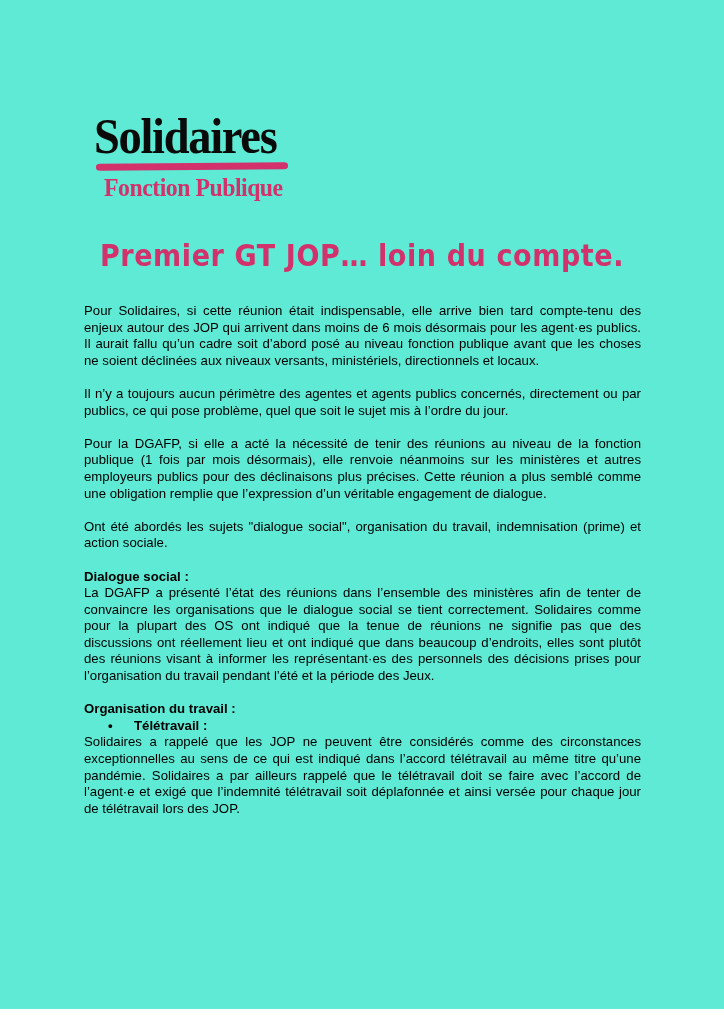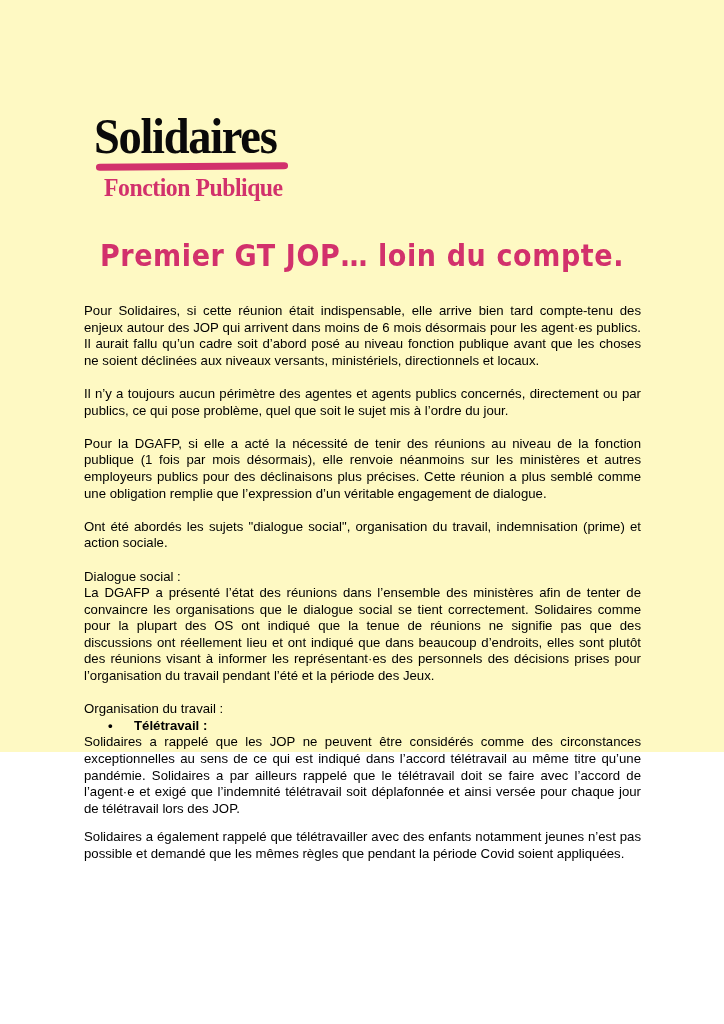--- a/index.html
+++ b/index.html
@@ -11,22 +11,22 @@
     width: 724px;
     height: 1024px;
     overflow: hidden;
     font-family: "Liberation Sans", sans-serif;
     color: #000000;
     position: relative;
   }
 
   .page {
     width: 724px;
-    height: 752px;
-    background: #fef9c3;
+    height: 1009px;
+    background: #5eead4;
     position: relative;
     box-sizing: border-box;
   }
 
   
   .logo-block {
     position: absolute;
     left: 94px;
     top: 112px;
     width: 300px;
@@ -99,21 +99,21 @@
   }
   .para + .para {
     margin-top: 12px;
   }
   .gap {
     height: 16.6px;
   }
   .heading {
     font-size: 13.2px;
     line-height: 16.6px;
-    font-weight: normal;
+    font-weight: bold;
     margin: 0;
     text-align: left;
   }
   .bullet-line {
     font-size: 13.2px;
     line-height: 16.6px;
     font-weight: bold;
     margin: 0;
     padding-left: 26px;
     position: relative;
@@ -168,16 +168,15 @@
     <div class="gap"></div>
 
     <p class="heading">Organisation du travail :</p>
 
     <p class="bullet-line">
       <span class="dot">•</span>
       <span class="bullet-label">Télétravail :</span>
     </p>
 
     <p class="para">Solidaires a rappelé que les JOP ne peuvent être considérés comme des circonstances exceptionnelles au sens de ce qui est indiqué dans l’accord télétravail au même titre qu’une pandémie. Solidaires a par ailleurs rappelé que le télétravail doit se faire avec l’accord de l’agent·e et exigé que l’indemnité télétravail soit déplafonnée et ainsi versée pour chaque jour de télétravail lors des JOP.</p>
-    <p class="para">Solidaires a également rappelé que télétravailler avec des enfants notamment jeunes n’est pas possible et demandé que les mêmes règles que pendant la période Covid soient appliquées.</p>
 
   </div>
 </div>
 
 </body></html>

